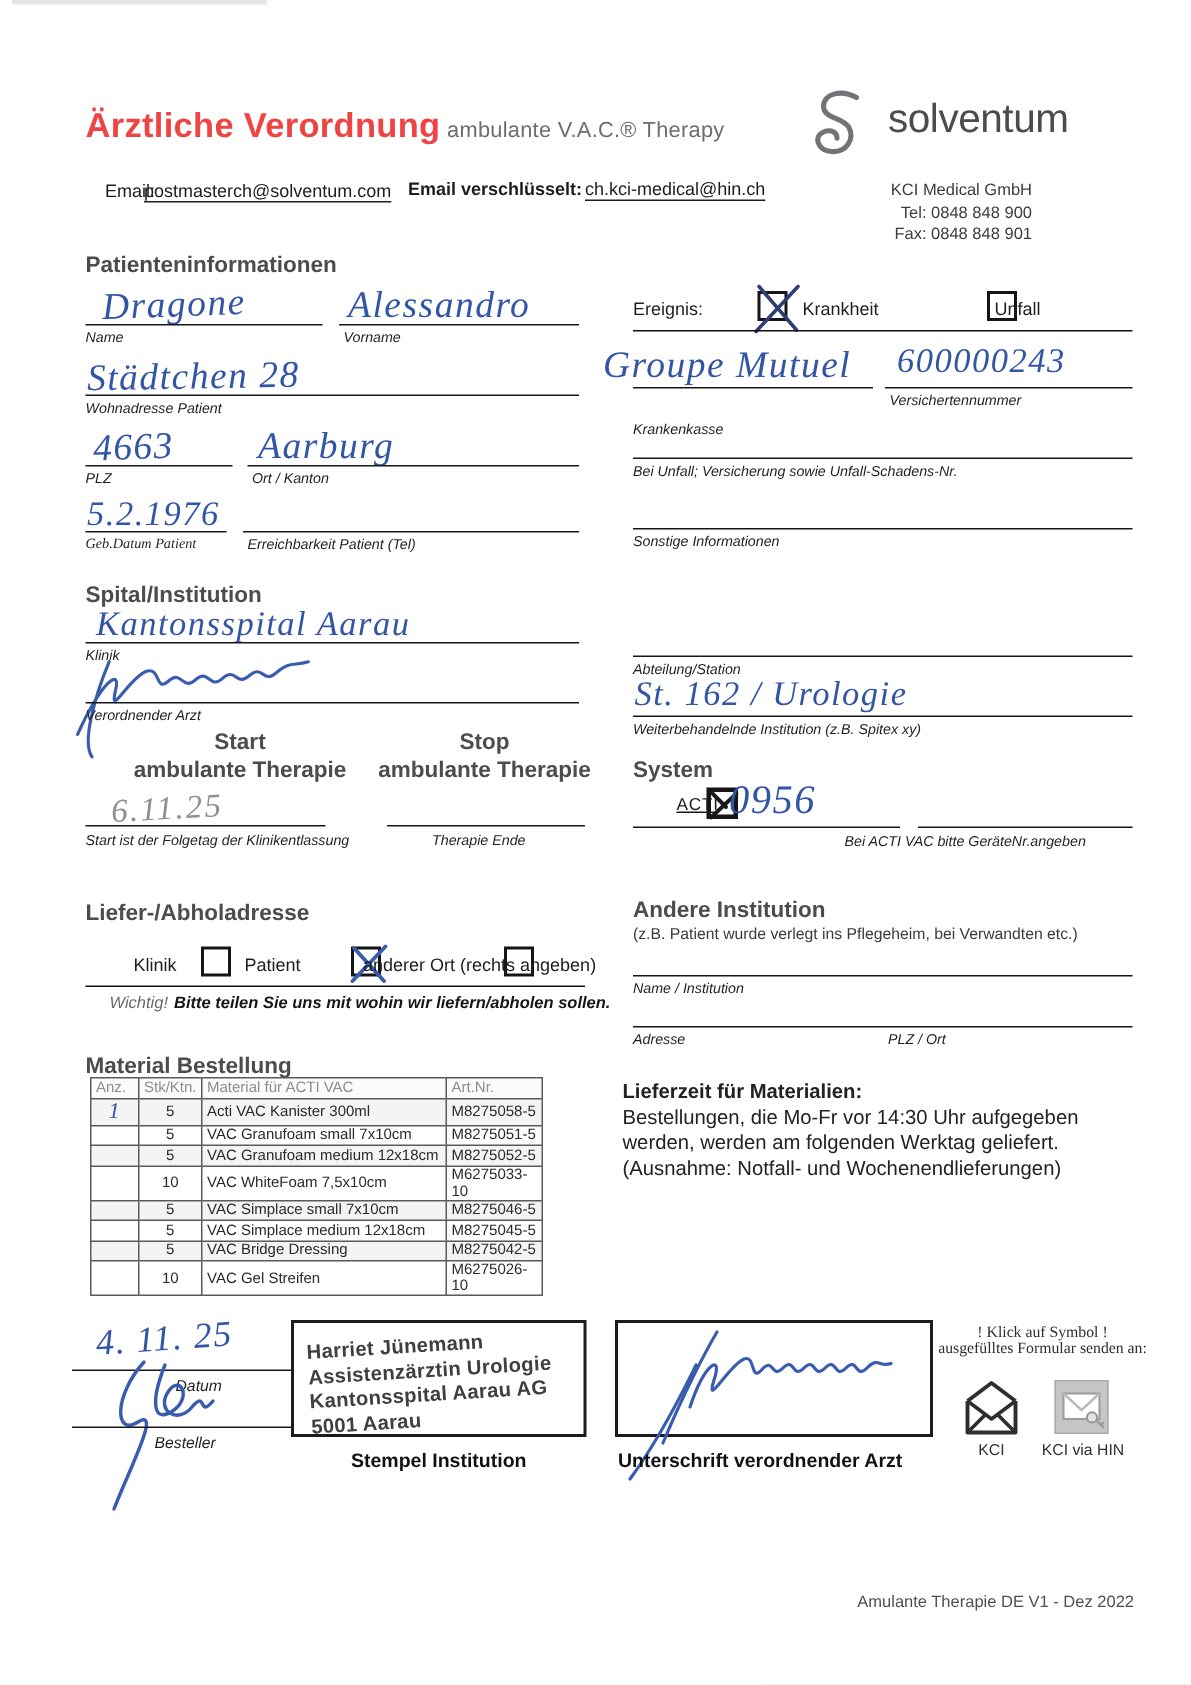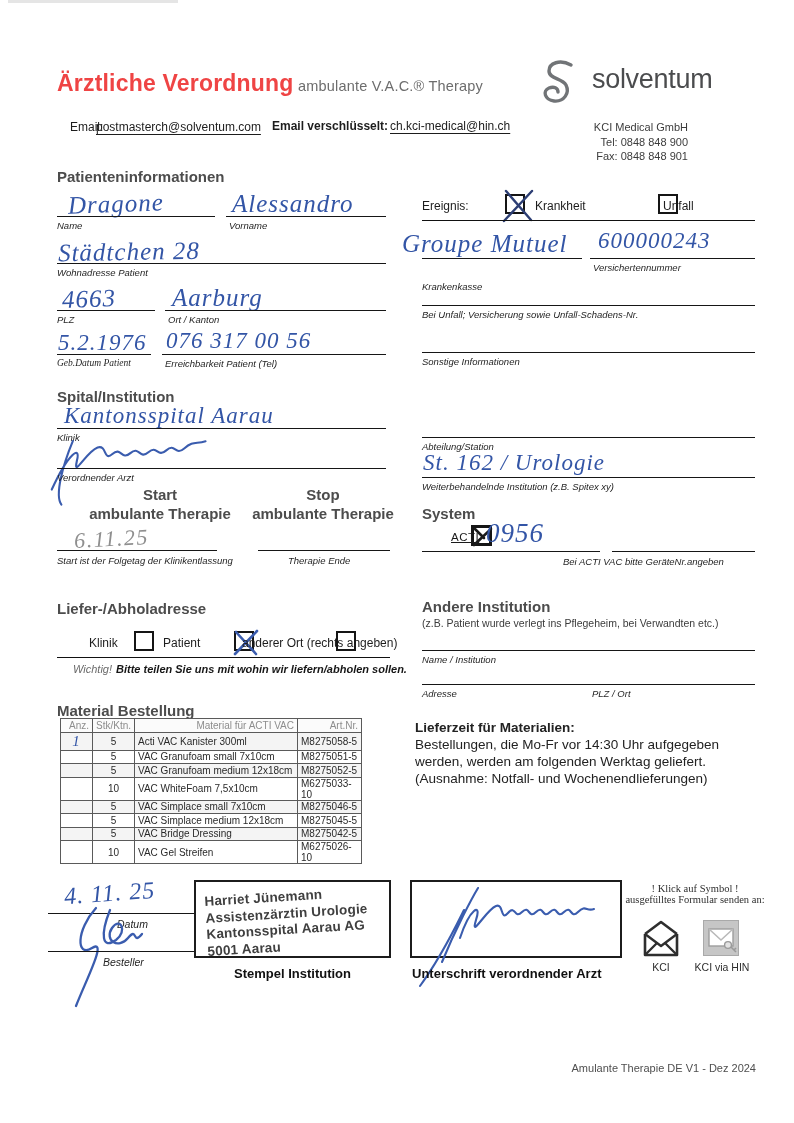--- a/index.html
+++ b/index.html
@@ -20,21 +20,21 @@
   .bold { font-weight:bold; }
   .ulink { text-decoration:underline; text-underline-offset:3px; color:#1d1d1d; }
   .hw { font-family:cursive; font-style:italic; color:#3355a6; white-space:nowrap; letter-spacing:1px; }
   .hw-g { font-family:cursive; font-style:italic; color:#8f8f8f; white-space:nowrap; letter-spacing:1.5px; }
   .cb { display:inline-block; position:relative; background:#fff; border:2.6px solid #151515; }
   .cb svg { position:absolute; overflow:visible; }
   .brand-txt { font-size:27px; color:#4b4c4e; letter-spacing:-.3px; }
   .small-r { font-size:11px; color:#3c3c3c; line-height:14.5px; text-align:right; }
   table.mat { border-collapse:collapse; font-size:10px; color:#2a2a2a; }
   table.mat th, table.mat td { border:1px solid #5a5a5a; padding:0 3px; height:13.5px; font-weight:normal; }
-  table.mat th { color:#8d8d8d; text-align:right; background:#fbfbfb; }
+  table.mat th { color:#8d8d8d; text-align:left; background:#fbfbfb; }
   table.mat tr:nth-child(even) td { background:#f4f4f4; }
   td.c { text-align:center; }
   .stampbox { border:2px solid #1c1c1c; background:#fff; }
   .stamp-t { font-size:13.5px; font-weight:bold; color:#3f3f3f; line-height:16.5px; transform:rotate(-3.5deg); transform-origin:left top; letter-spacing:.2px; }
   .blabel { font-size:13px; font-weight:bold; color:#111; }
   .notebox { font-size:13.5px; color:#222; line-height:17px; }
   .send-t { font-size:10.5px; color:#2e2e2e; text-align:center; }
   .icon-lb { font-size:10.5px; color:#2e2e2e; text-align:center; }
 </style>
 </head>
@@ -89,21 +89,20 @@
   <span class="abs hw" style="left:62px;top:285px;font-size:25px;transform:rotate(-2deg);">4663</span>
   <div class="abs fline" style="left:57px;top:310px;width:98px;"></div>
   <span class="abs lbl" style="left:57px;top:314px;">PLZ</span>
   <span class="abs hw" style="left:172px;top:284px;font-size:25px;">Aarburg</span>
   <div class="abs fline" style="left:165px;top:310px;width:221px;"></div>
   <span class="abs lbl" style="left:168px;top:314px;">Ort / Kanton</span>
 
   <span class="abs hw" style="left:58px;top:330px;font-size:23px;">5.2.1976</span>
   <div class="abs fline" style="left:57px;top:354px;width:94px;"></div>
   <span class="abs lbl" style="left:57px;top:358px;font-family:Liberation Serif, serif;">Geb.Datum Patient</span>
-  <span class="abs hw" style="left:166px;top:328px;font-size:23px;">076 317 00 56</span>
   <div class="abs fline" style="left:162px;top:354px;width:224px;"></div>
   <span class="abs lbl" style="left:165px;top:358px;">Erreichbarkeit Patient (Tel)</span>
 
   
   <span class="abs txt12" style="left:422px;top:199px;">Ereignis:</span>
   <span class="abs cb" style="left:505px;top:193px;width:20px;height:20px;">
     <svg style="left:-7px;top:-9px;" width="36" height="38">
       <path d="M4 34 L32 4 M6 4 L31 33" stroke="#2c3e74" stroke-width="2.4" stroke-linecap="round" fill="none"></path>
     </svg>
   </span>
@@ -316,15 +315,15 @@
       <rect x="5" y="8" width="24" height="17" fill="#ffffff" stroke="#9d9d9d" stroke-width="1.4"></rect>
       <path d="M5 8 L17 19 L29 8" fill="none" stroke="#b9b9b9" stroke-width="1.6"></path>
       <circle cx="24" cy="24" r="3.4" fill="#e3e3e3" stroke="#9a9a9a" stroke-width="1.4"></circle>
       <path d="M27 26 L32 31 M30 29 L32 27" stroke="#9a9a9a" stroke-width="1.6" fill="none"></path>
     </svg>
   </div>
   <div class="abs icon-lb" style="left:640px;top:961px;width:42px;">KCI</div>
   <div class="abs icon-lb" style="left:688px;top:961px;width:68px;">KCI via HIN</div>
 
   
-  <div class="abs" style="left:500px;top:1062px;width:256px;text-align:right;font-size:11px;color:#4f4f4f;">Amulante Therapie DE V1 - Dez 2024</div>
+  <div class="abs" style="left:500px;top:1062px;width:256px;text-align:right;font-size:11px;color:#4f4f4f;">Amulante Therapie DE V1 - Dez 2022</div>
 
 </div>
 
 </body></html>

